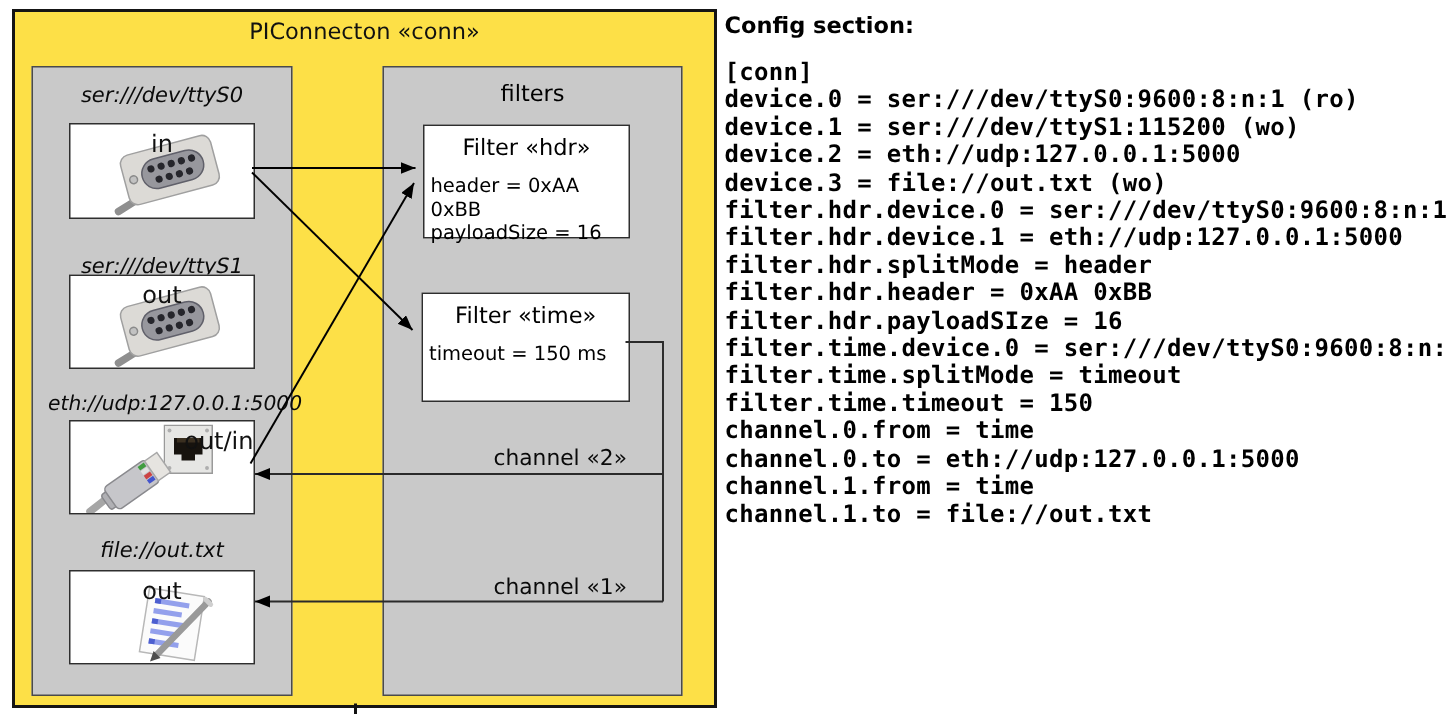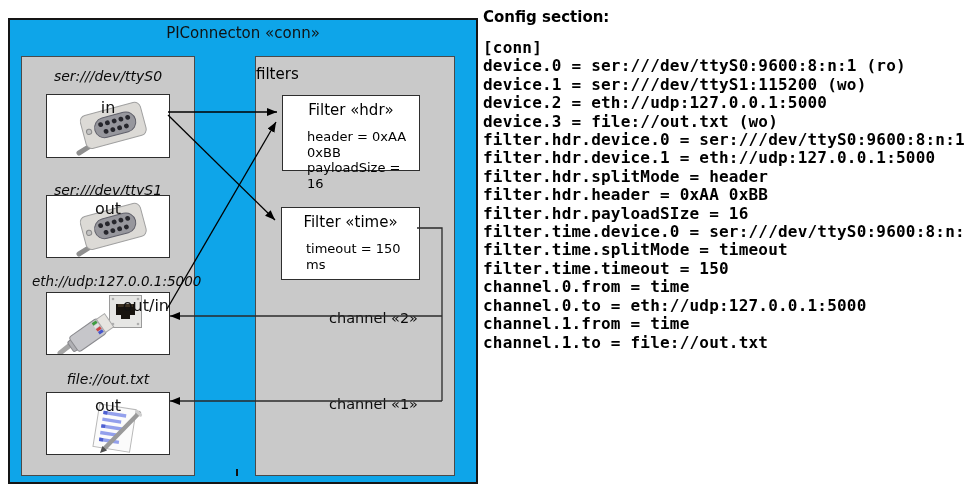--- a/index.html
+++ b/index.html
@@ -3,35 +3,35 @@
 <meta charset="utf-8">
 <style>
   * { box-sizing: border-box; margin: 0; padding: 0; }
   html,body { background:#ffffff; }
   body { font-family:"DejaVu Sans", sans-serif; color:#000; }
   .stage { position:relative; width:964px; height:484px; background:#ffffff; overflow:hidden; }
 
   
   .diagram {
     position:absolute; left:8px; top:6px; width:470px; height:466px;
-    background:#0ea5e9; border:2px solid #151515;margin-top:12px;
+    background:#fde047; border:2px solid #151515;
   }
   .diagram-title {
     position:absolute; left:0; top:4px; width:100%;
     text-align:center; font-size:15px; color:#111;
   }
 
   
   .container {
     position:absolute; background:#c9c9c9; border:1px solid #4a4a4a;
   }
   .devices-container { left:11px; top:36px; width:174px; height:420px; }
   .filters-container { left:245px; top:36px; width:200px; height:420px; }
 
-  .filters-title { position:absolute; top:8px; left:0; width:100%; text-align:left; font-size:15px; }
+  .filters-title { position:absolute; top:8px; left:0; width:100%; text-align:center; font-size:15px; }
 
   
   .device-label {
     position:absolute; left:0; width:100%; text-align:center;
     font-size:14px; color:#0a0a0a; white-space:nowrap;font-style:italic;
   }
   .device-box {
     position:absolute; width:124px; background:#ffffff; border:1px solid #2e2e2e;
     overflow:hidden;
   }
@@ -40,21 +40,21 @@
     font-size:16px; color:#111;
   }
   .port-label.left { text-align:right; padding-left:7px; }
   .device-box svg { position:absolute; z-index:1; }
 
   
   .filter-box {
     position:absolute; background:#ffffff; border:1px solid #2e2e2e;
   }
   .filter-title { margin-top:5px; text-align:center; font-size:15px; }
-  .filter-attrs { margin-top:10px; padding-left:24px; font-size:13px; line-height:15.5px; }
+  .filter-attrs { margin-top:10px; padding-left:4px; font-size:13px; line-height:15.5px; }
 
   
   .channel-label {
     position:absolute; left:0; right:36px; text-align:right;
     font-size:14.5px; color:#0a0a0a;
   }
 
   
   .lines-overlay { position:absolute; left:0; top:0; width:964px; height:484px; pointer-events:none; }
 

